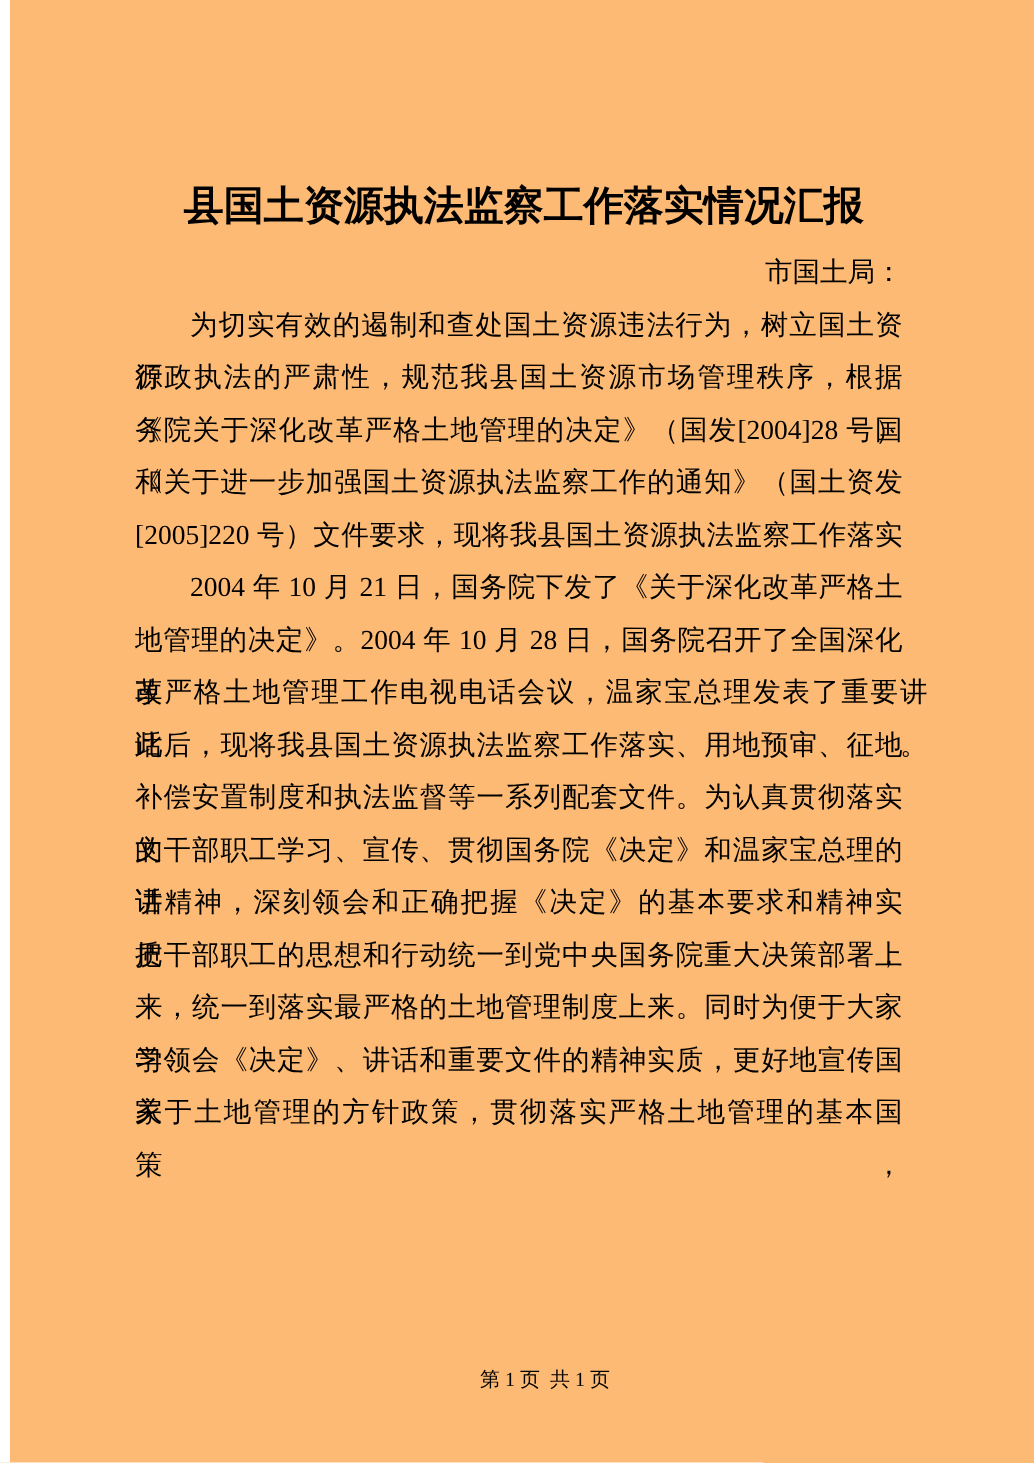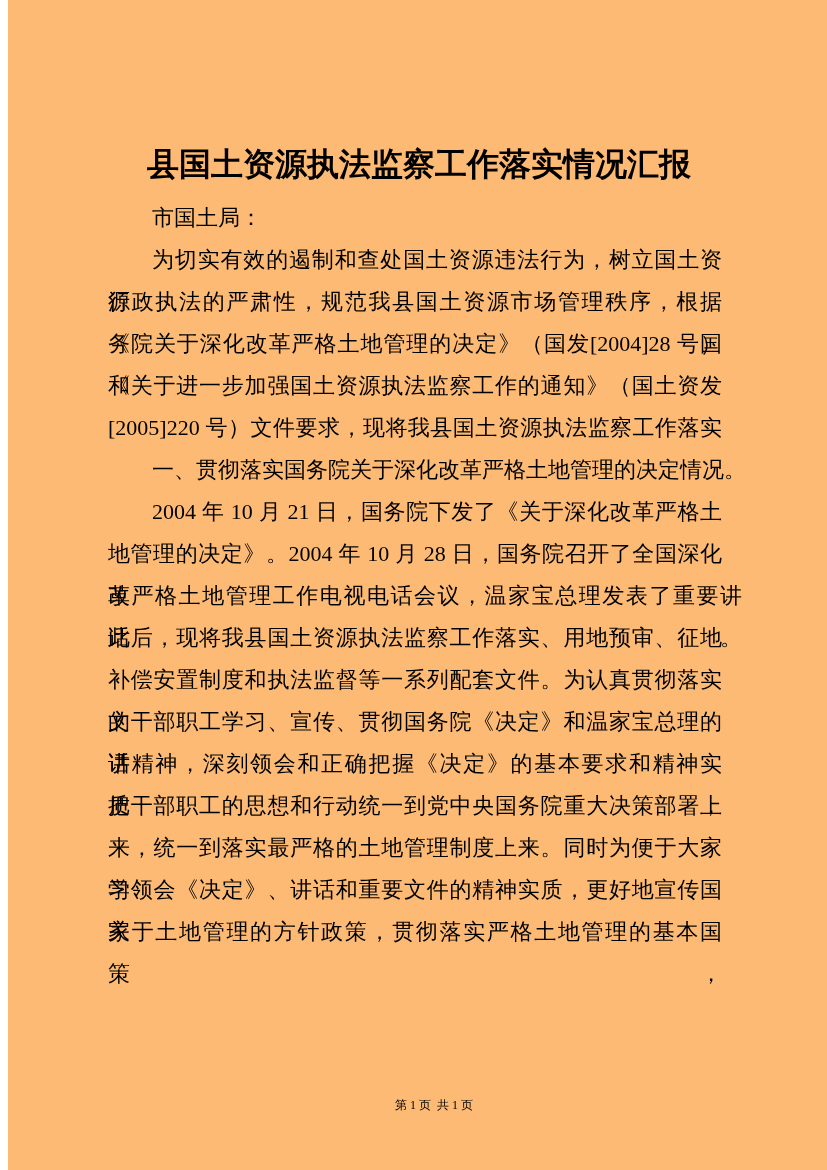--- a/index.html
+++ b/index.html
@@ -33,58 +33,58 @@
     position: absolute;
     left: 100px;
     top: 197px;
     width: 614px;
     font-size: 22px;
   }
   .line {
     height: 42px;
     line-height: 42px;
     white-space: nowrap;
+    text-align: right;
   }
   .line.justify {
     white-space: normal;
     text-align: justify;
     text-align-last: justify;
     text-justify: inter-character;
   }
   .line.indent {
     text-indent: 44px;
   }
   .line.wide {
     width: 634px;
   }
   .page-footer {
     position: absolute;
     left: 100px;
     top: 1072px;
     width: 640px;
     text-align: center;
-    font-size: 12px;
+    font-size: 16px;
     line-height: 22px;
     white-space: pre;
   }
 </style>
 </head>
 <body>
 
 <div class="page">
   <h1 class="doc-title">县国土资源执法监察工作落实情况汇报</h1>
 
   <div class="body-lines" id="body-lines">
       <div class="line indent">市国土局：</div>
       <div class="line indent justify">为切实有效的遏制和查处国土资源违法行为，树立国土资源</div>
       <div class="line justify">行政执法的严肃性，规范我县国土资源市场管理秩序，根据《国</div>
       <div class="line justify">务院关于深化改革严格土地管理的决定》（国发[2004]28 号）和</div>
       <div class="line justify">《关于进一步加强国土资源执法监察工作的通知》（国土资发</div>
       <div class="line justify">[2005]220 号）文件要求，现将我县国土资源执法监察工作落实</div>
-      <div class="line indent">一、贯彻落实国务院关于深化改革严格土地管理的决定情况。</div>
       <div class="line indent justify">2004 年 10 月 21 日，国务院下发了《关于深化改革严格土</div>
       <div class="line justify">地管理的决定》。2004 年 10 月 28 日，国务院召开了全国深化改</div>
       <div class="line justify wide">革严格土地管理工作电视电话会议，温家宝总理发表了重要讲话。</div>
       <div class="line justify">此后，现将我县国土资源执法监察工作落实、用地预审、征地</div>
       <div class="line justify">补偿安置制度和执法监督等一系列配套文件。为认真贯彻落实文</div>
       <div class="line justify">的干部职工学习、宣传、贯彻国务院《决定》和温家宝总理的讲</div>
       <div class="line justify">话精神，深刻领会和正确把握《决定》的基本要求和精神实质，</div>
       <div class="line justify">把干部职工的思想和行动统一到党中央国务院重大决策部署上</div>
       <div class="line justify">来，统一到落实最严格的土地管理制度上来。同时为便于大家学</div>
       <div class="line justify">习领会《决定》、讲话和重要文件的精神实质，更好地宣传国家</div>

